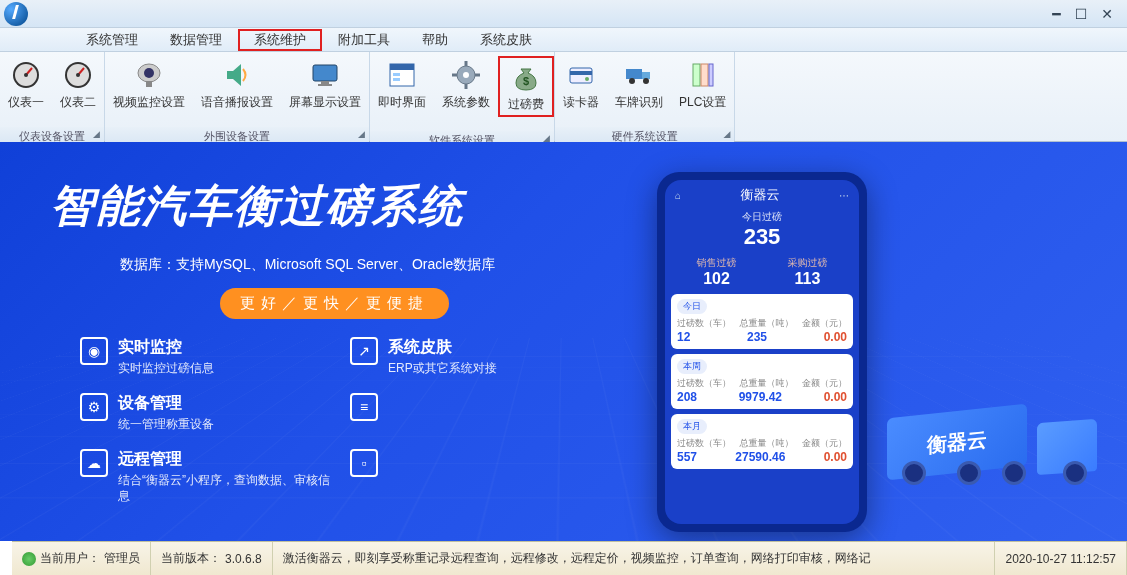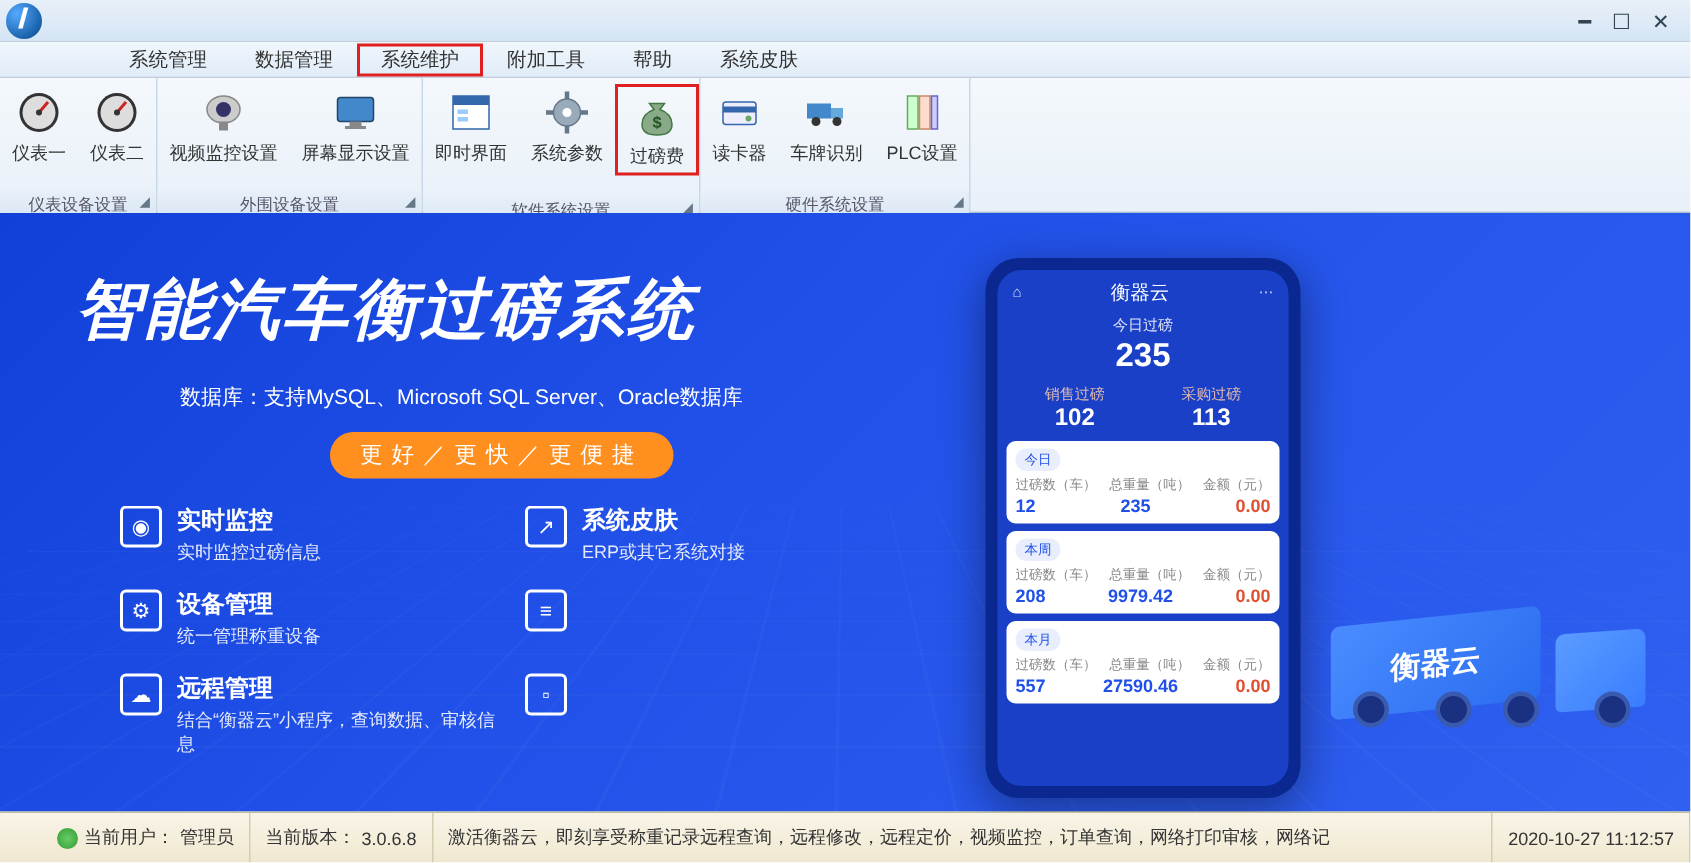--- a/index.html
+++ b/index.html
@@ -52,21 +52,21 @@
 .phone-card .row { display: flex; justify-content: space-between; font-size: 9px; color: #888; }
 .phone-card .vrow { display: flex; justify-content: space-between; font-size: 12px; color: #2050e8; font-weight: bold; }
 .phone-card .vrow span:last-child { color: #e05030; }
 
 .truck { position: absolute; right: 20px; bottom: 50px; width: 220px; height: 120px; }
 .truck-body { position: absolute; left: 0; bottom: 18px; width: 140px; height: 62px; background: linear-gradient(135deg, #4a8cff, #2a6cef); border-radius: 6px; display: flex; align-items: center; justify-content: center; font-size: 20px; font-weight: bold; color: #fff; transform: skewY(-6deg); }
 .truck-cab { position: absolute; right: 10px; bottom: 18px; width: 60px; height: 52px; background: linear-gradient(135deg, #5a9cff, #3a7cff); border-radius: 6px 6px 4px 4px; transform: skewY(-4deg); }
 .truck-wheel { position: absolute; bottom: 6px; width: 24px; height: 24px; background: #1a3080; border-radius: 50%; border: 3px solid #3a5ab0; }
 .truck-wheel.w1 { left: 15px; } .truck-wheel.w2 { left: 70px; } .truck-wheel.w3 { left: 115px; } .truck-wheel.w4 { right: 20px; }
 
-.status-bar { position: absolute; bottom: 0; left: 0; right: 0; height: 34px; background: linear-gradient(to bottom, #f8f4e8, #f0e8d0); border-top: 1px solid #c0c0a0; display: flex; align-items: center; font-size: 12px; color: #333; padding-left: 28px; }
+.status-bar { position: absolute; bottom: 0; left: 12px; right: 0; height: 34px; background: linear-gradient(to bottom, #f8f4e8, #f0e8d0); border-top: 1px solid #c0c0a0; display: flex; align-items: center; font-size: 12px; color: #333; }
 .status-seg { padding: 0 10px; display: flex; align-items: center; gap: 4px; border-right: 1px solid #d0d0b0; height: 100%; }
 .status-seg.flex { flex: 1; }
 .user-ico { width: 14px; height: 14px; background: radial-gradient(#6c6,#393); border-radius: 50%; }
 
 svg { display: block; }
 </style>
 </head>
 <body>
 
 <div class="title-bar">
@@ -119,20 +119,29 @@
       <div class="btns">
         <div class="ribbon-btn">
           <div class="ico">
             <svg width="32" height="32">
               <ellipse cx="16" cy="14" rx="11" ry="9" fill="#ccc" stroke="#888"></ellipse>
               <circle cx="16" cy="14" r="5" fill="#336"></circle>
               <rect x="13" y="22" width="6" height="6" fill="#888"></rect>
             </svg>
           </div>
           <div class="lbl">视频监控设置</div>
+        </div>
+        <div class="ribbon-btn">
+          <div class="ico">
+            <svg width="32" height="32">
+              <path d="M6 12 h6 l8 -7 v22 l-8 -7 h-6 z" fill="#4a8"></path>
+              <path d="M22 10 q5 6 0 12" stroke="#fa4" fill="none" stroke-width="2"></path>
+            </svg>
+          </div>
+          <div class="lbl">语音播报设置</div>
         </div>
         <div class="ribbon-btn">
           <div class="ico">
             <svg width="32" height="32">
               <rect x="4" y="6" width="24" height="16" rx="2" fill="#48c" stroke="#246"></rect>
               <rect x="12" y="22" width="8" height="3" fill="#888"></rect>
               <rect x="9" y="25" width="14" height="2" fill="#888"></rect>
             </svg>
           </div>
           <div class="lbl">屏幕显示设置</div>

